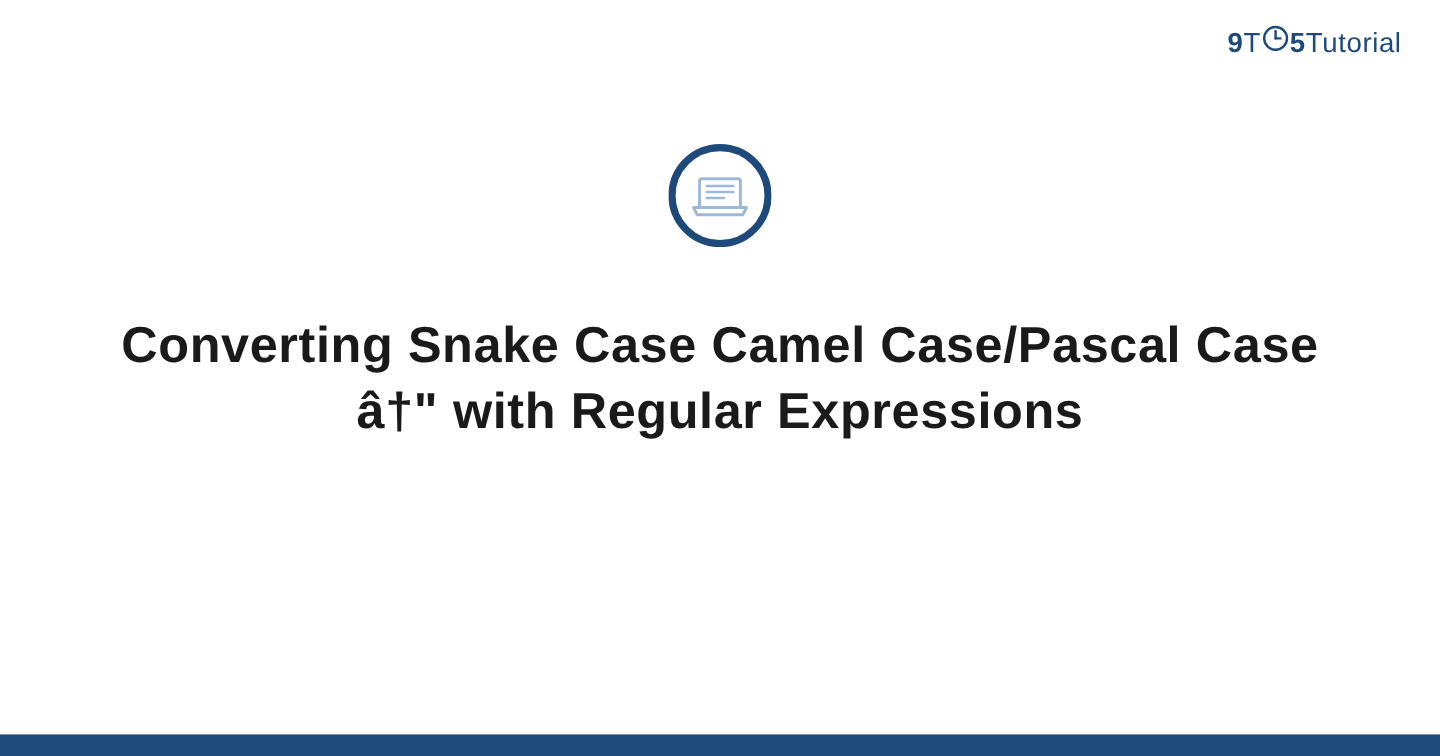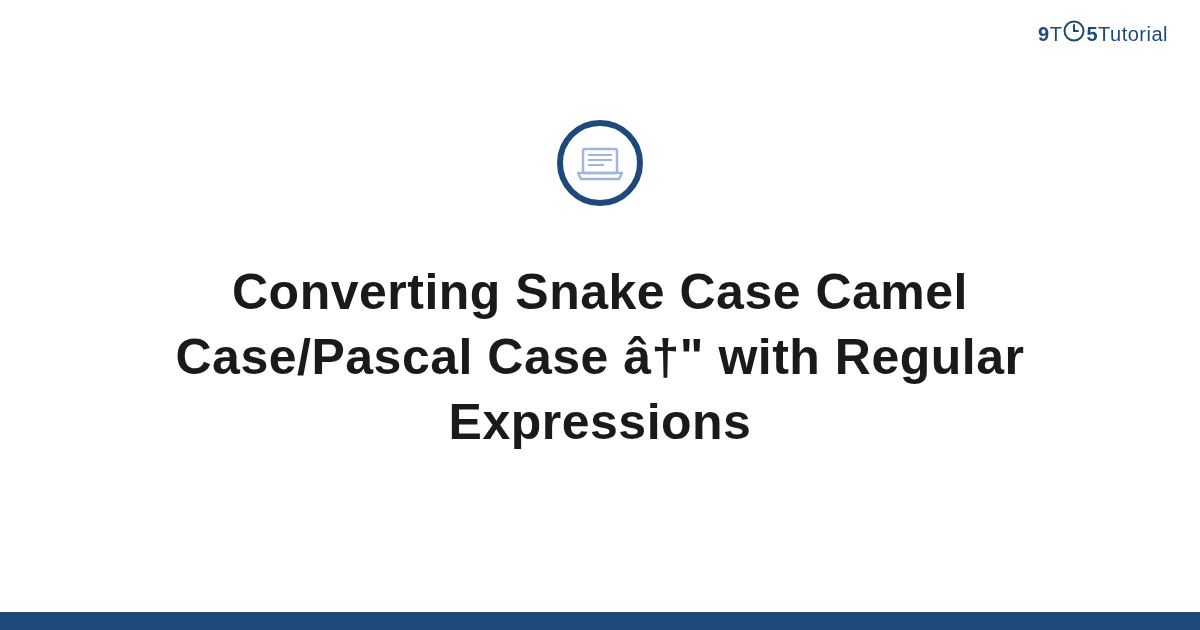--- a/index.html
+++ b/index.html
@@ -12,21 +12,21 @@
       height: 630px;
       font-family: Arial, Helvetica, sans-serif;
       background: #ffffff;
       position: relative;
       overflow: hidden;
     }
     .logo {
       position: absolute;
       top: 22px;
       right: 32px;
-      font-size: 20px;
+      font-size: 23px;
       font-weight: 400;
       color: #1d4a7a;
       letter-spacing: 0.5px;
     }
     .logo .nine {
       font-weight: 600;
     }
     .logo .clock-icon {
       display: inline-block;
       vertical-align: middle;
@@ -45,21 +45,21 @@
       top: 120px;
       left: 0;
       right: 0;
       text-align: center;
     }
     .laptop-badge {
       display: inline-block;
       margin-bottom: 50px;
     }
     .title {
-      font-size: 50px;
+      font-size: 42px;
       font-weight: 700;
       color: #1a1a1a;
       line-height: 1.3;
       padding: 0 80px;
       letter-spacing: 0.5px;
     }
     .footer-bar {
       position: absolute;
       bottom: 0;
       left: 0;

